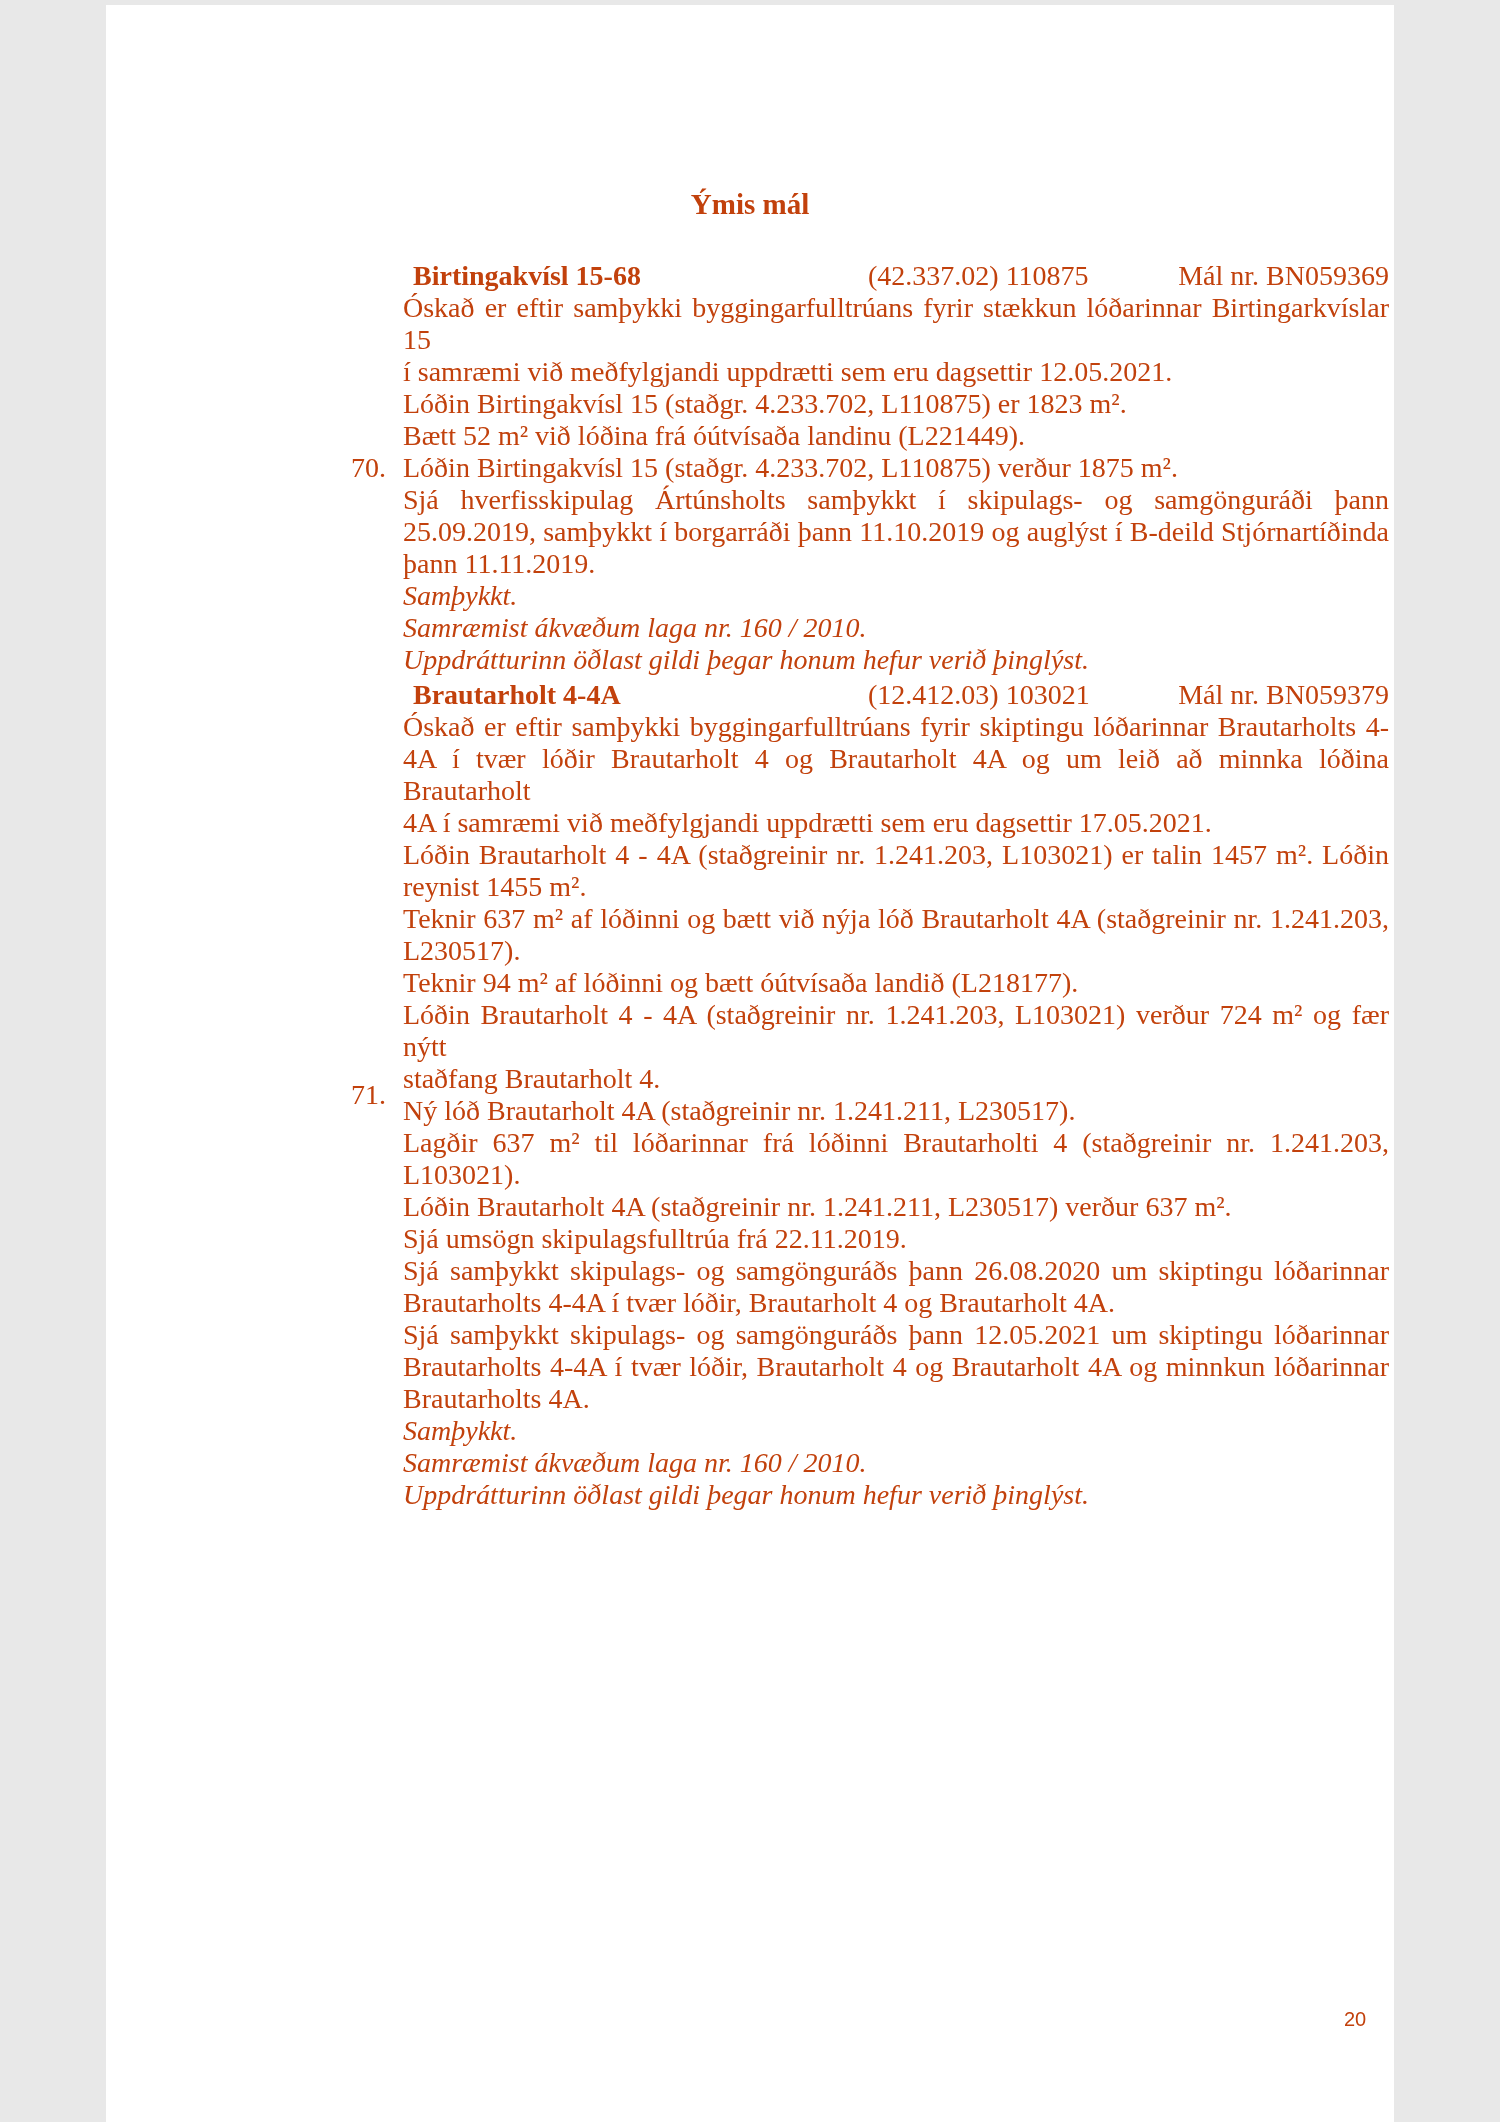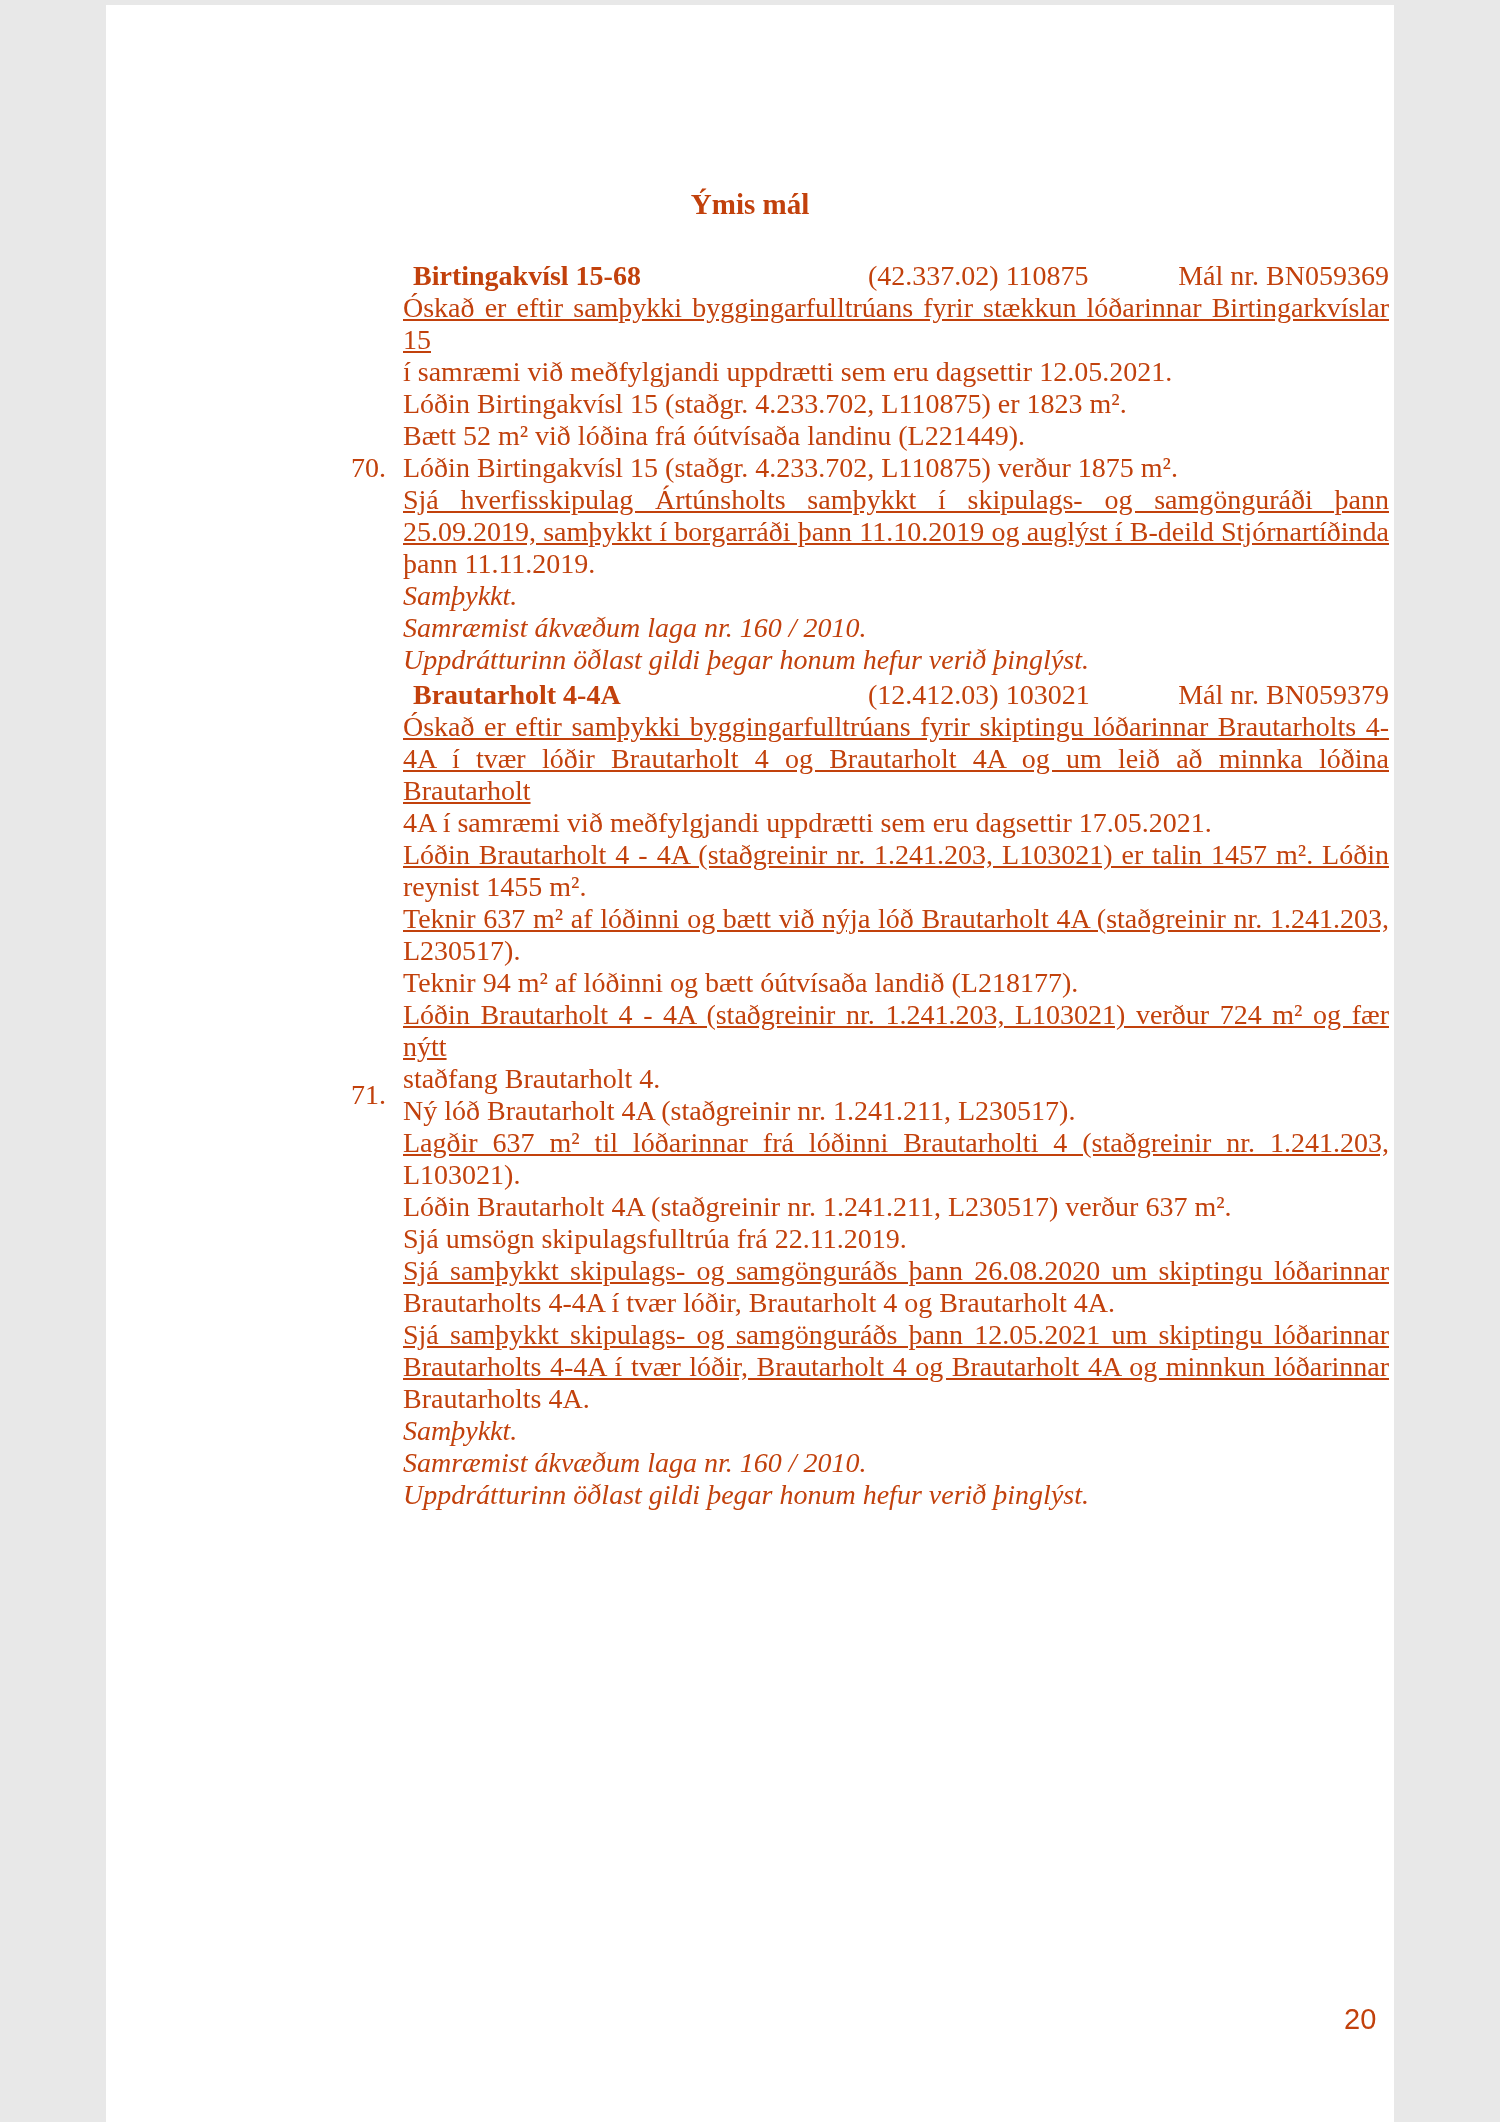--- a/index.html
+++ b/index.html
@@ -64,31 +64,30 @@
     right: 0;
     top: 0;
   }
   .line {
     line-height: 32px;
     min-height: 32px;
   }
   .line.justify {
     text-align: justify;
     text-align-last: justify;
-    text-decoration: underline;
   }
   .line.italic {
     font-style: italic;
   }
   .page-number {
     position: absolute;
     left: 1238px;
     top: 1998px;
     font-family: "Liberation Sans", "DejaVu Sans", sans-serif;
-    font-size: 29px;
+    font-size: 20px;
     line-height: 32px;
   }
 </style>
 </head>
 <body>
 
 <div class="page">
   <div class="doc-title">Ýmis mál</div>
 
   <div id="items-root">

